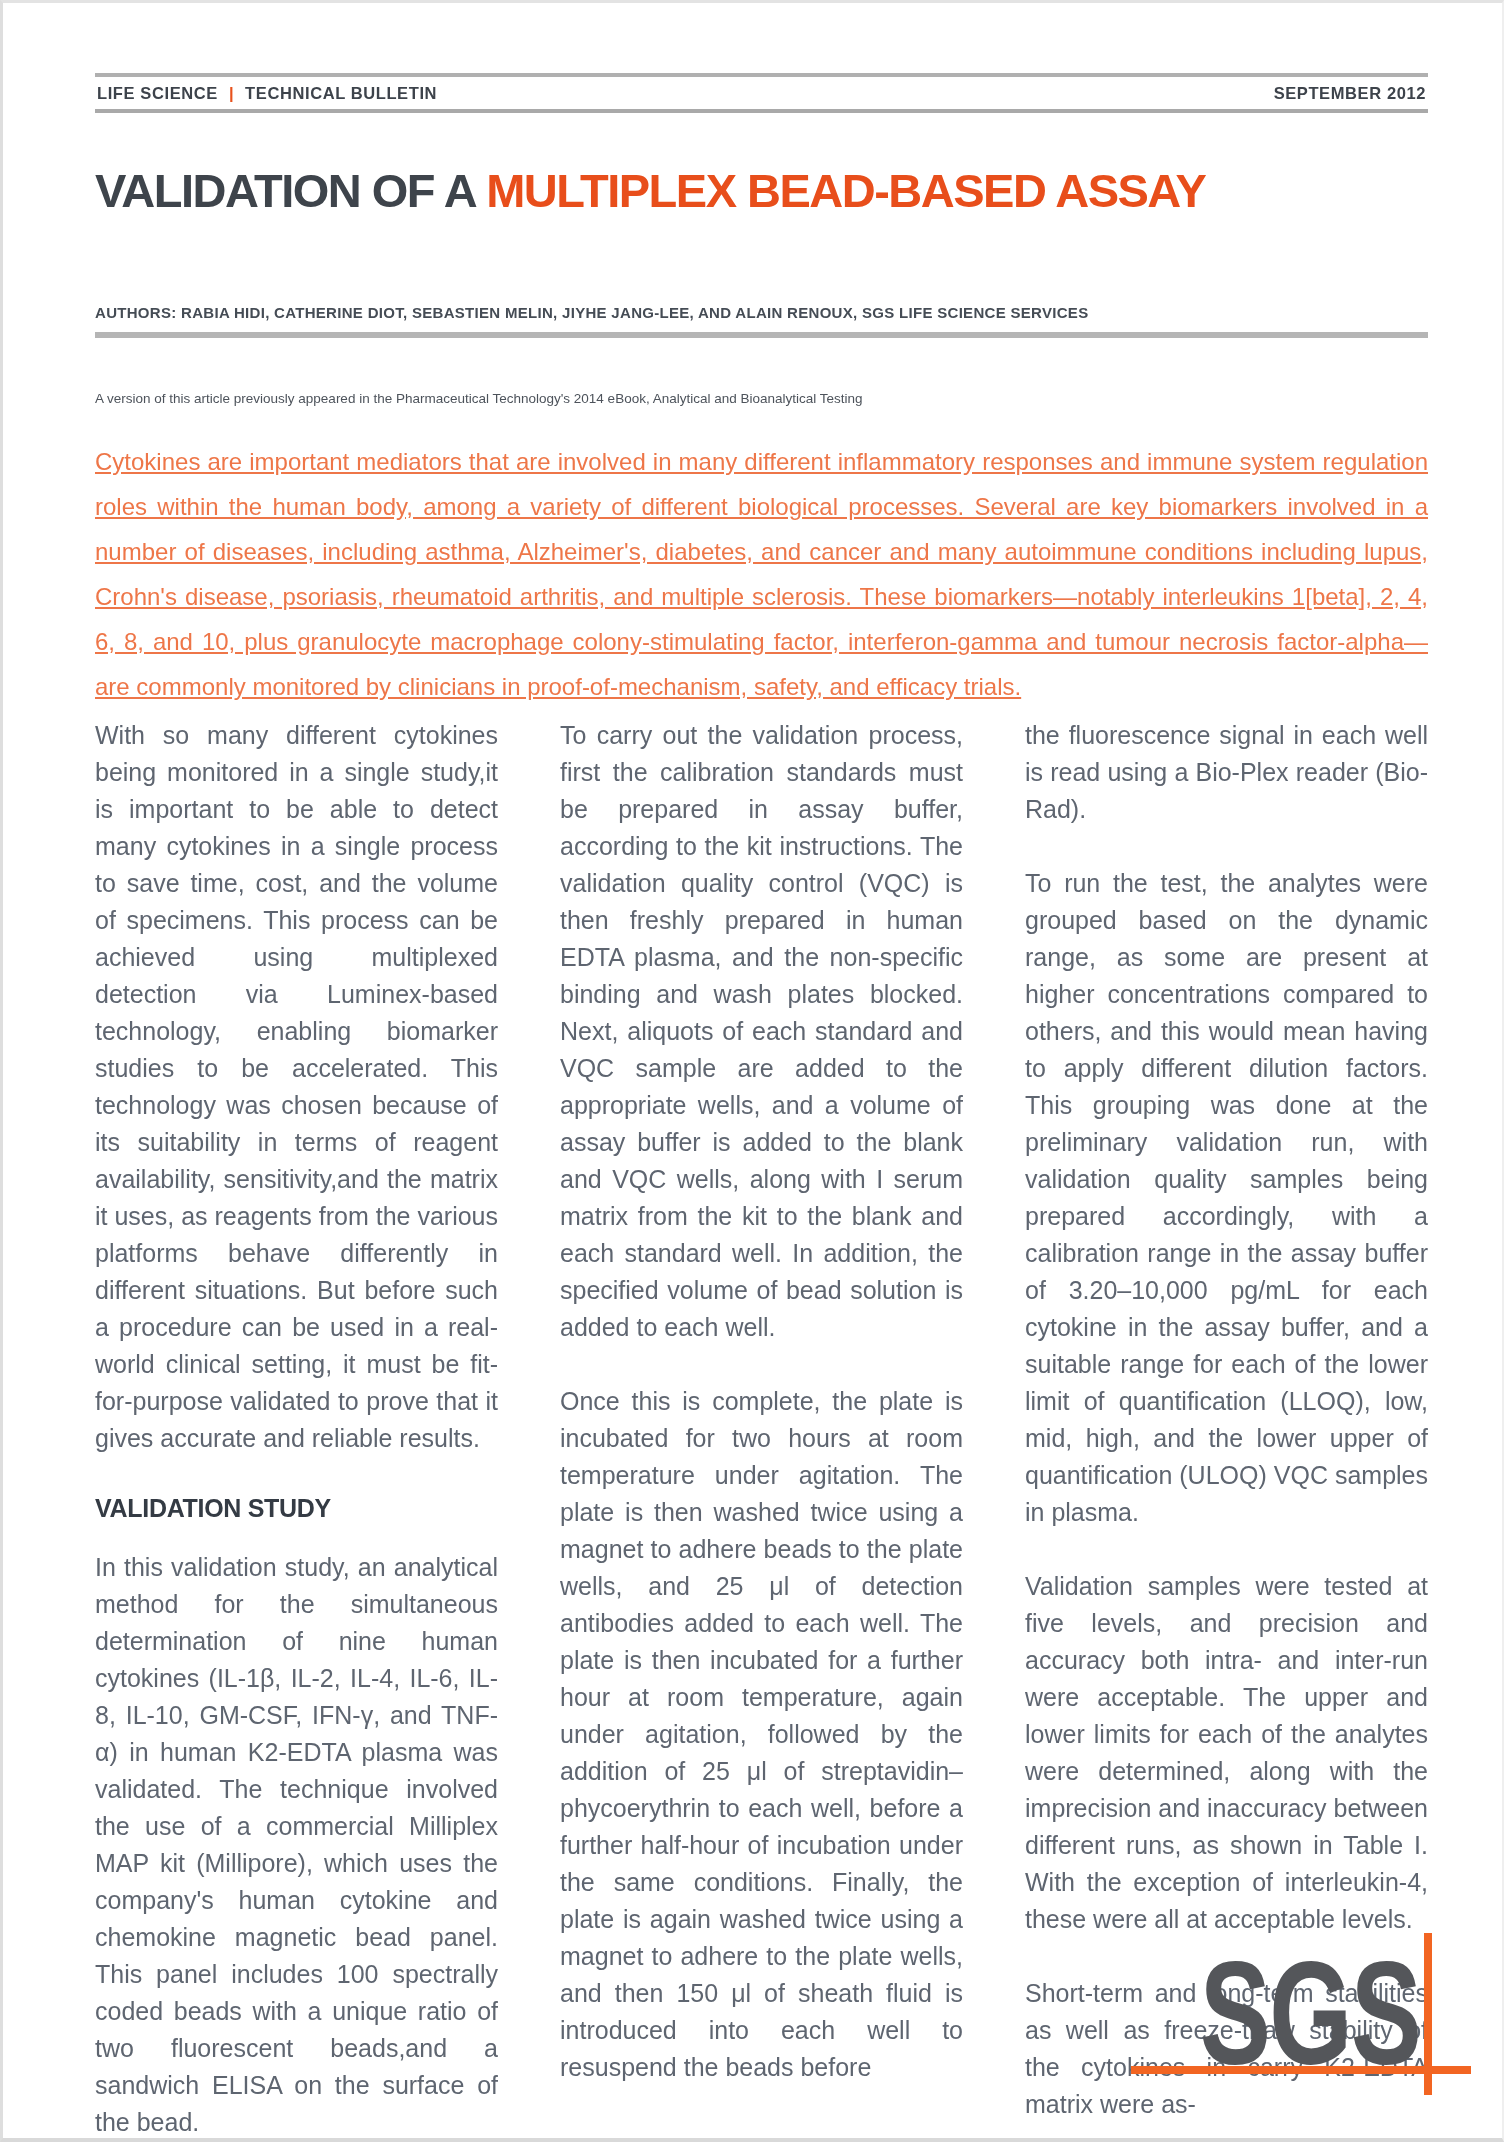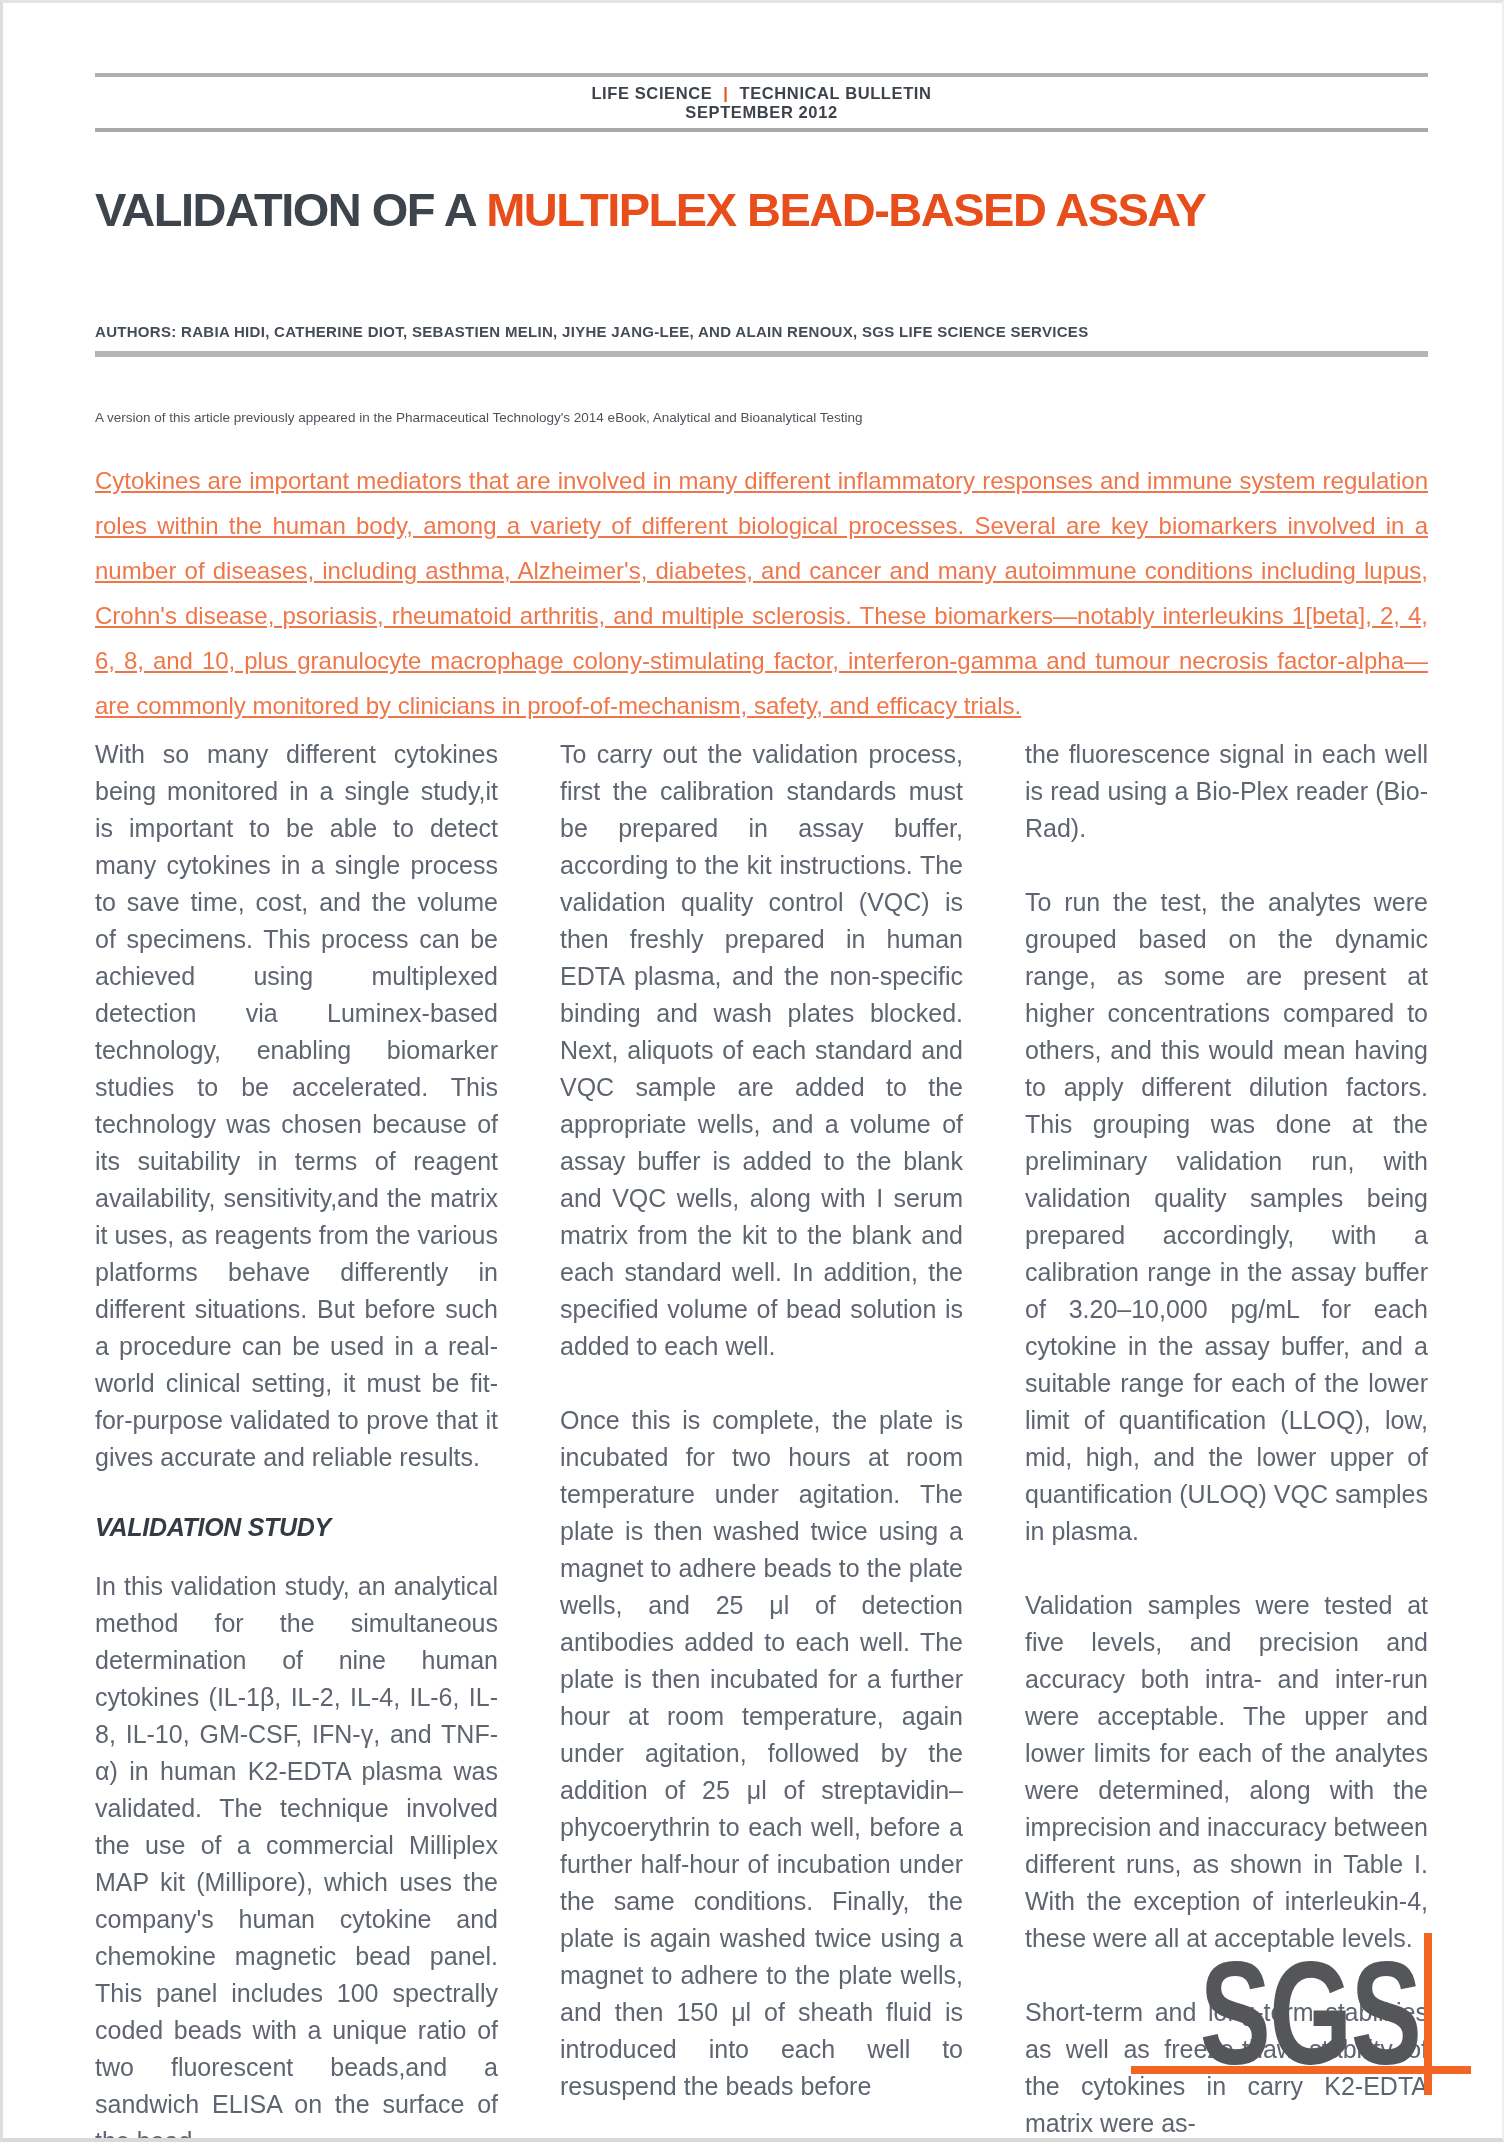--- a/index.html
+++ b/index.html
@@ -23,21 +23,20 @@
     display: flex;
     justify-content: space-between;
     align-items: center;
     border-top: 4px solid #b0b0b0;
     border-bottom: 4px solid #a9a9a9;
     padding: 7px 2px 6px 2px;
     font-size: 16.5px;
     font-weight: bold;
     letter-spacing: 0.6px;
     color: #3d434b;
-    flex-direction: column;
   }
   .masthead .sep { color: #e8521c; margin: 0 11px; }
 
   .title {
     margin: 52px 0 0 0;
     font-size: 47px;
     font-weight: bold;
     letter-spacing: -1.5px;
     line-height: 1.12;
     color: #3e444b;
@@ -78,21 +77,20 @@
     text-align: justify;
     -webkit-hyphens: auto;
     hyphens: auto;
   }
   .col h2 {
     margin: 10px 0 26px 0;
     font-size: 25px;
     font-weight: bold;
     letter-spacing: -0.3px;
     color: #343b44;
-    font-style: italic;
   }
 
   .logo-text {
     position: absolute;
     top: 1938px;
     right: 82px;
     font-size: 146px;
     line-height: 1;
     font-weight: bold;
     letter-spacing: -2px;

